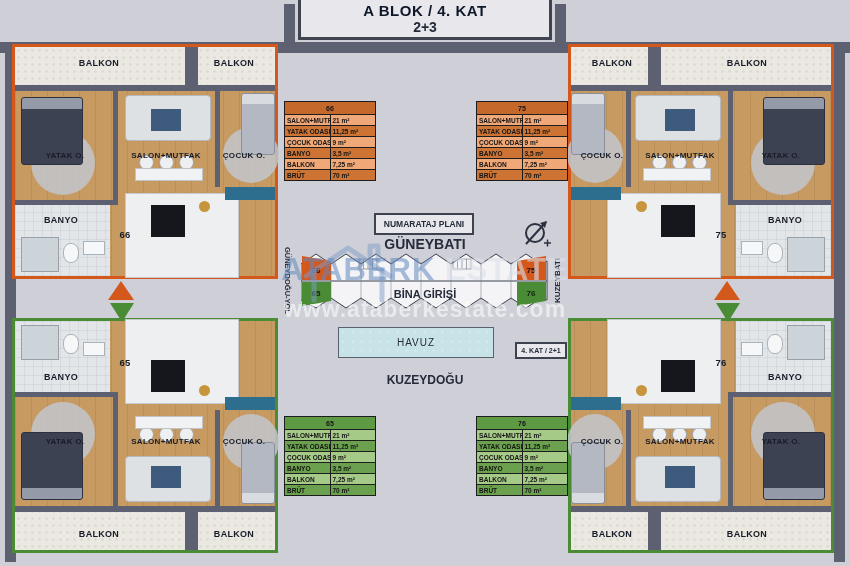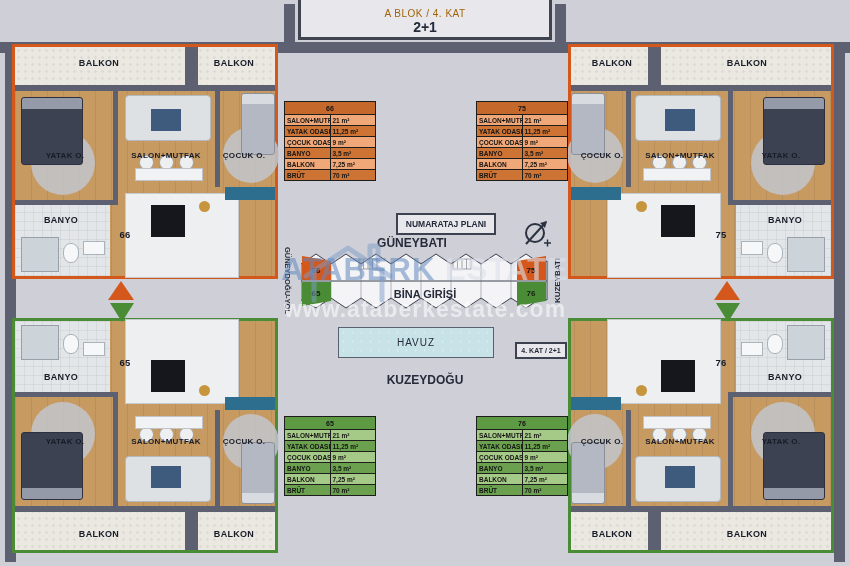--- a/index.html
+++ b/index.html
@@ -10,21 +10,21 @@
   .abs{position:absolute;}
   
   .bar{position:absolute;background:#5c6070;z-index:4;}
   
   .title-box{
     position:absolute;left:298px;top:-6px;width:254px;height:46px;
     background:#e8e8ec;border:3px solid #3f4450;z-index:8;
     display:flex;flex-direction:column;justify-content:flex-end;align-items:center;
     padding-bottom:2px;box-sizing:border-box;
   }
-  .title-line1{font-size:10px;font-weight:normal;color:#a16207;letter-spacing:.5px;}
+  .title-line1{font-size:15px;font-weight:bold;color:#0f172a;letter-spacing:.5px;}
   .title-line2{font-size:14px;font-weight:bold;color:#232a3a;}
 
   
   .apt{position:absolute;width:266px;height:235px;border:3px solid;z-index:10;box-sizing:border-box;background:#cfd0d7;}
   .theme-orange{border-color:#d4571c;}
   .theme-green{border-color:#4a8c36;}
   .apt-tl{left:12px;top:44px;}
   .apt-tr{left:568px;top:44px;transform:scaleX(-1);}
   .apt-bl{left:12px;top:318px;transform:scaleY(-1);}
   .apt-br{left:568px;top:318px;transform:scale(-1,-1);}
@@ -83,23 +83,23 @@
   .tbl-orange tr:nth-child(odd) td{background:#f0a878;}
   .tbl-orange tr:nth-child(even) td{background:#cd7434;}
   .tbl-green th{background:#5e9a43;}
   .tbl-green tr:nth-child(odd) td{background:#a5c987;}
   .tbl-green tr:nth-child(even) td{background:#6ba14e;}
   .t66{left:284px;top:101px;} .t75{left:476px;top:101px;}
   .t65{left:284px;top:416px;} .t76{left:476px;top:416px;}
 
   
   .ctext{position:absolute;font-weight:bold;color:#252b3a;text-align:center;z-index:6;}
-  .numarataj-box{left:396px;top:213px;width:96px;height:18px;line-height:18px;font-size:8.5px;
+  .numarataj-box{left:374px;top:213px;width:96px;height:18px;line-height:18px;font-size:8.5px;
     background:#e8e8ec;border:2px solid #3c4250;z-index:7;}
-  .dir-top{left:352px;top:236px;width:120px;font-size:12px;}
+  .dir-top{left:365px;top:236px;width:120px;font-size:14px;}
   .dir-bottom{left:355px;top:373px;width:140px;font-size:12px;}
   .dir-left{left:229px;top:276px;width:116px;font-size:7.5px;transform:rotate(90deg);}
   .dir-right{left:507px;top:276px;width:100px;font-size:8px;transform:rotate(-90deg);}
   .entrance-lbl{left:355px;top:288px;width:140px;font-size:11px;z-index:7;}
   .mini-plan{left:301px;top:250px;z-index:5;}
   .pool{left:338px;top:327px;width:154px;height:29px;background:#c8e3e7;border:1px solid #59606e;z-index:5;
     background-image:radial-gradient(rgba(255,255,255,0.45) 15%,transparent 16%);background-size:9px 9px;
     display:flex;align-items:center;justify-content:center;font-size:10px;font-weight:normal;color:#252b3a;letter-spacing:1px;}
   .floor-badge{left:515px;top:342px;width:48px;height:13px;line-height:13px;font-size:7px;
     background:#e8e8ec;border:2px solid #3c4250;z-index:7;}
@@ -127,21 +127,21 @@
 <div class="canvas">
 
   <div class="bar" style="left:0;top:42px;width:850px;height:11px;"></div>
   <div class="bar" style="left:5px;top:42px;width:11px;height:520px;"></div>
   <div class="bar" style="left:834px;top:42px;width:11px;height:520px;"></div>
   <div class="bar" style="left:284px;top:4px;width:11px;height:40px;"></div>
   <div class="bar" style="left:555px;top:4px;width:11px;height:40px;"></div>
 
   <div class="title-box">
     <div class="title-line1">A BLOK / 4. KAT</div>
-    <div class="title-line2">2+1</div>
+    <div class="title-line2">2+3</div>
   </div>
 
   <div class="apt apt-tl theme-orange">
     <div class="balcony"></div>
     <div class="balcony-divider"></div>
     <div class="floor"></div>
     <div class="wall wall-top"></div>
     <div class="wall wall-v1"></div>
     <div class="wall wall-v2"></div>
     <div class="banyo-floor"></div>

